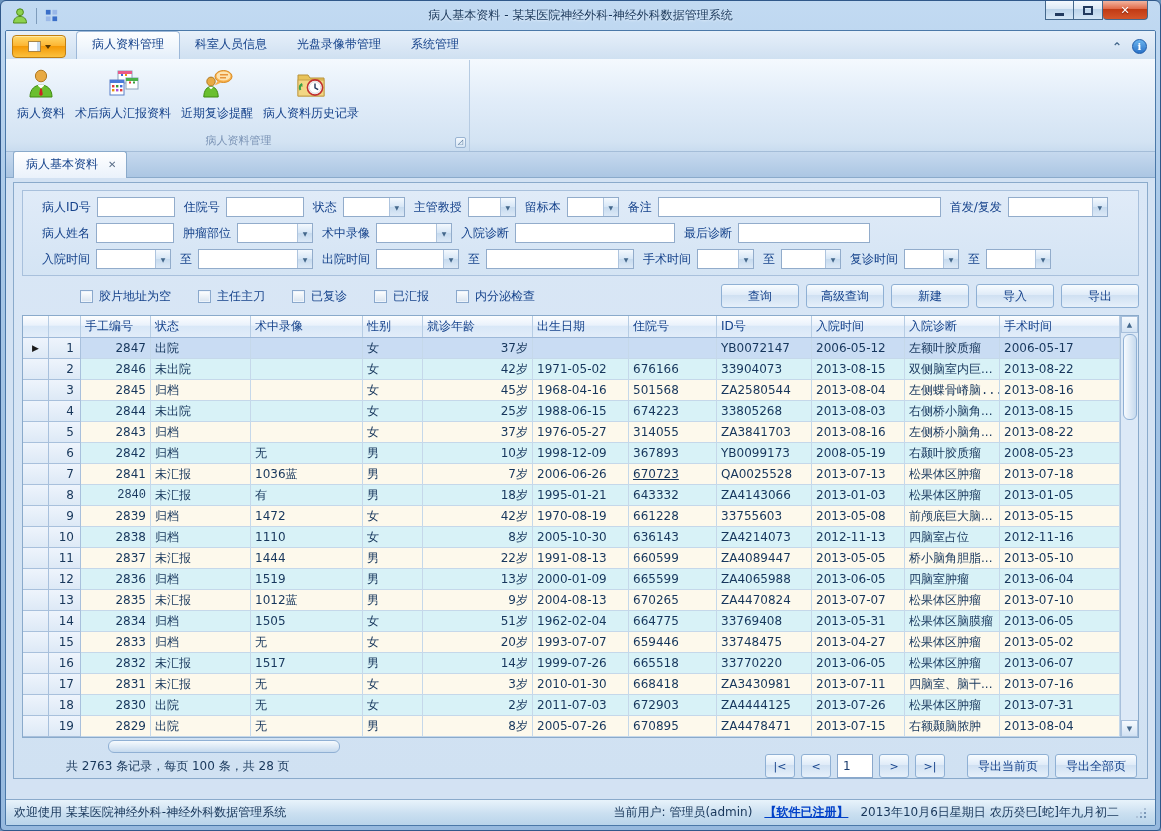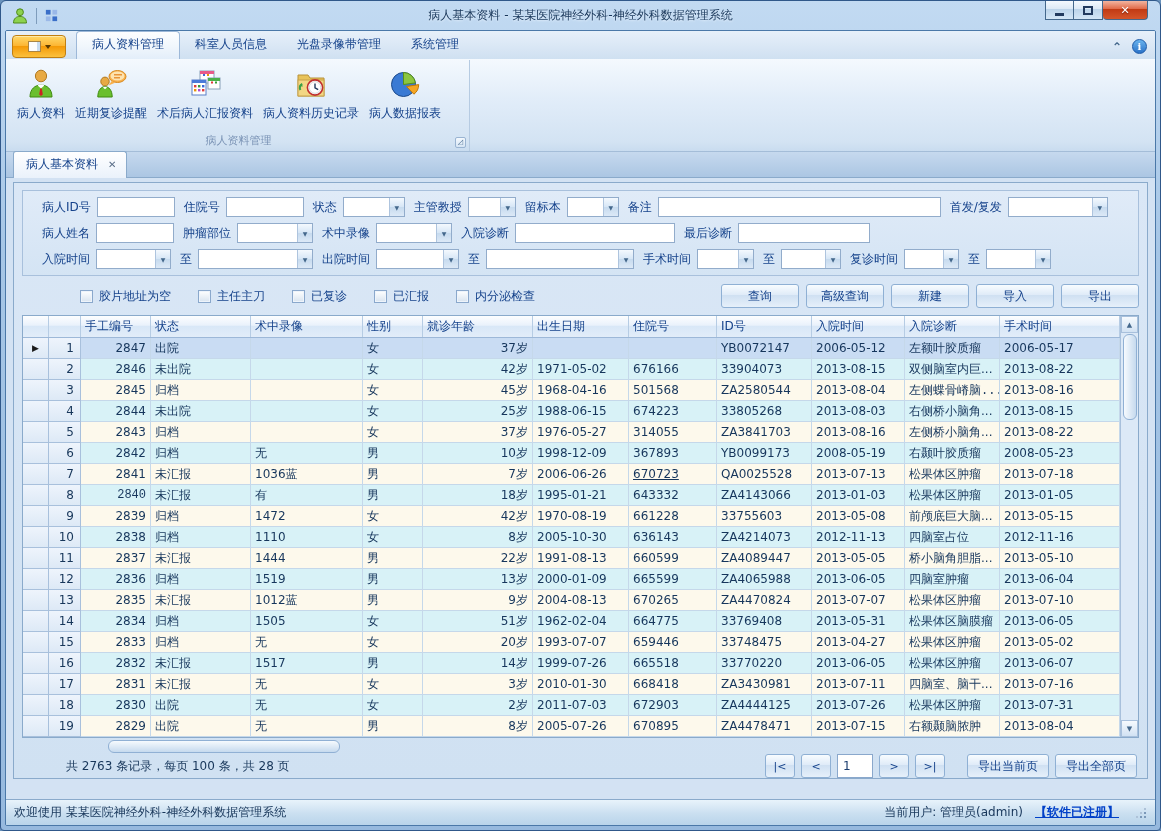--- a/index.html
+++ b/index.html
@@ -168,35 +168,20 @@
                   <path d="M5 29c0-8 5-12 11-12s11 4 11 12z" fill="#6abf2e" stroke="#3f8a10"></path>
                   <path d="M12.6 17.4l3.4 3.2 3.4-3.2-1.6-.9h-3.6z" fill="#fff"></path>
                   <path d="M15.2 20.6h1.6l1 5.8-1.8 1.6-1.8-1.6z" fill="#cc2222"></path>
                 </svg>
               </span>
               <span class="rlbl">病人资料</span>
             </div>
             <div class="rbtn">
               <span class="ricon">
                 <svg viewBox="0 0 32 32" width="32" height="32">
-                  <ellipse cx="22.5" cy="8.5" rx="8.5" ry="6" fill="#f8b04c" stroke="#d88a20"></ellipse>
-                  <ellipse cx="22.5" cy="8" rx="7" ry="4.6" fill="#fde3b0"></ellipse>
-                  <path d="M17 12.5l-3.4 5 6.4-2.8z" fill="#f8b04c"></path>
-                  <rect x="19" y="6" width="8" height="1.5" fill="#e8943a"></rect>
-                  <rect x="19" y="9" width="6" height="1.5" fill="#e8943a"></rect>
-                  <ellipse cx="10" cy="13.5" rx="4.2" ry="4.4" fill="#e8aa44" stroke="#b07820"></ellipse>
-                  <path d="M2.8 29c0-7 3.6-10.4 7.2-10.4s7.2 3.4 7.2 10.4z" fill="#6abf2e" stroke="#3f8a10"></path>
-                  <path d="M8 19.4l2 1.9 2-1.9-1-.6h-2z" fill="#fff"></path>
-                </svg>
-              </span>
-              <span class="rlbl">近期复诊提醒</span>
-            </div>
-            <div class="rbtn">
-              <span class="ricon">
-                <svg viewBox="0 0 32 32" width="32" height="32">
                   <rect x="11" y="3" width="14" height="12" fill="#fff" stroke="#88a0b8"></rect>
                   <rect x="11" y="3" width="14" height="3" fill="#e85a8a"></rect>
                   <rect x="19" y="10" width="12" height="11" fill="#fff" stroke="#88a0b8"></rect>
                   <rect x="19" y="10" width="12" height="3" fill="#4ab04a"></rect>
                   <rect x="3" y="12" width="14" height="15" fill="#fff" stroke="#5a7ec8"></rect>
                   <rect x="3" y="12" width="14" height="3" fill="#4a7ad8"></rect>
                   <rect x="5" y="17" width="2.4" height="2.4" fill="#e03a3a"></rect>
                   <rect x="9" y="17" width="2.4" height="2.4" fill="#3a9a3a"></rect>
                   <rect x="13" y="17" width="2.4" height="2.4" fill="#3a6ad8"></rect>
                   <rect x="5" y="21" width="2.4" height="2.4" fill="#e8930a"></rect>
@@ -206,40 +191,45 @@
                   <rect x="18" y="6" width="2" height="2" fill="#e8930a"></rect>
                   <rect x="22" y="13.5" width="2" height="2" fill="#e03a3a"></rect>
                   <rect x="26" y="13.5" width="2" height="2" fill="#3a9a3a"></rect>
                 </svg>
               </span>
               <span class="rlbl">术后病人汇报资料</span>
             </div>
             <div class="rbtn">
               <span class="ricon">
                 <svg viewBox="0 0 32 32" width="32" height="32">
+                  <ellipse cx="22.5" cy="8.5" rx="8.5" ry="6" fill="#f8b04c" stroke="#d88a20"></ellipse>
+                  <ellipse cx="22.5" cy="8" rx="7" ry="4.6" fill="#fde3b0"></ellipse>
+                  <path d="M17 12.5l-3.4 5 6.4-2.8z" fill="#f8b04c"></path>
+                  <rect x="19" y="6" width="8" height="1.5" fill="#e8943a"></rect>
+                  <rect x="19" y="9" width="6" height="1.5" fill="#e8943a"></rect>
+                  <ellipse cx="10" cy="13.5" rx="4.2" ry="4.4" fill="#e8aa44" stroke="#b07820"></ellipse>
+                  <path d="M2.8 29c0-7 3.6-10.4 7.2-10.4s7.2 3.4 7.2 10.4z" fill="#6abf2e" stroke="#3f8a10"></path>
+                  <path d="M8 19.4l2 1.9 2-1.9-1-.6h-2z" fill="#fff"></path>
+                </svg>
+              </span>
+              <span class="rlbl">近期复诊提醒</span>
+            </div>
+            <div class="rbtn">
+              <span class="ricon">
+                <svg viewBox="0 0 32 32" width="32" height="32">
                   <path d="M3 7h10l2 3h14v18H3z" fill="#e8c35a" stroke="#b8923a"></path>
                   <rect x="3" y="12" width="26" height="16" fill="#f2d684" stroke="#c8a24a"></rect>
                   <path d="M7 16c-2 1.5-2.6 4-1.6 6" stroke="#3aa048" stroke-width="2" fill="none"></path>
                   <path d="M4 17.5l3-2.6.6 3.8z" fill="#3aa048"></path>
                   <circle cx="20" cy="19.5" r="7.6" fill="#fff" stroke="#c03030" stroke-width="1.6"></circle>
                   <circle cx="20" cy="19.5" r="5.8" fill="#fff" stroke="#d8d8d8"></circle>
                   <path d="M20 15.4v4.4l3.2 1.9" stroke="#223a5e" stroke-width="1.4" fill="none"></path>
                 </svg>
               </span>
               <span class="rlbl">病人资料历史记录</span>
-            </div>
-            <div class="rbtn">
-              <span class="ricon">
-                <svg viewBox="0 0 32 32" width="32" height="32">
-                  <circle cx="14.5" cy="16.5" r="12" fill="#3a7ad4" stroke="#1c4a8c"></circle>
-                  <path d="M14.5 16.5V4.5a12 12 0 0 1 11.9 10.4z" fill="#8cc63f" stroke="#5a9018"></path>
-                  <path d="M17.5 18.5l12.2-1.9a12 12 0 0 1-4.8 9.6z" fill="#f5a623" stroke="#c07808"></path>
-                </svg>
-              </span>
-              <span class="rlbl">病人数据报表</span>
             </div>
           </div>
         <div class="rgroup-footer">
           <span>病人资料管理</span>
           <span class="launcher">◿</span>
         </div>
       </div>
     </div>
 
     <div class="doctabs">
@@ -744,17 +734,18 @@
           <button class="btn">导出全部页</button>
         </div>
       </div>
     </div>
 
     <div class="statusbar">
       <span>欢迎使用 某某医院神经外科-神经外科数据管理系统</span>
       <div class="sb-right">
         <span>当前用户: 管理员(admin)</span>
         <span class="sb-reg">【软件已注册】</span>
+        <span>2013年10月6日星期日 农历癸巳[蛇]年九月初二</span>
         <span class="grip"></span>
       </div>
     </div>
   </div>
 </div>
 
 </body></html>

